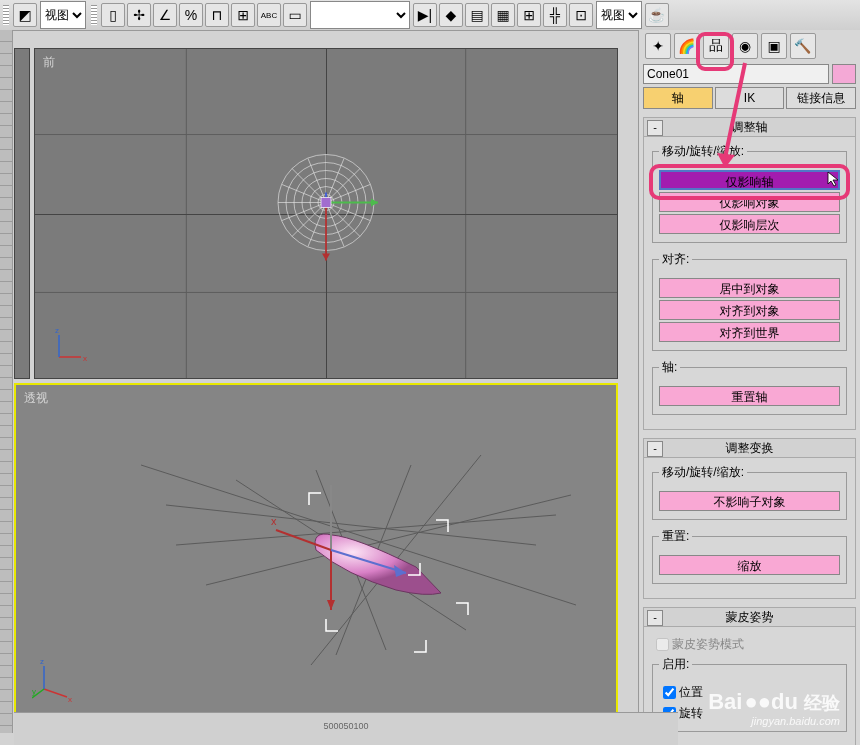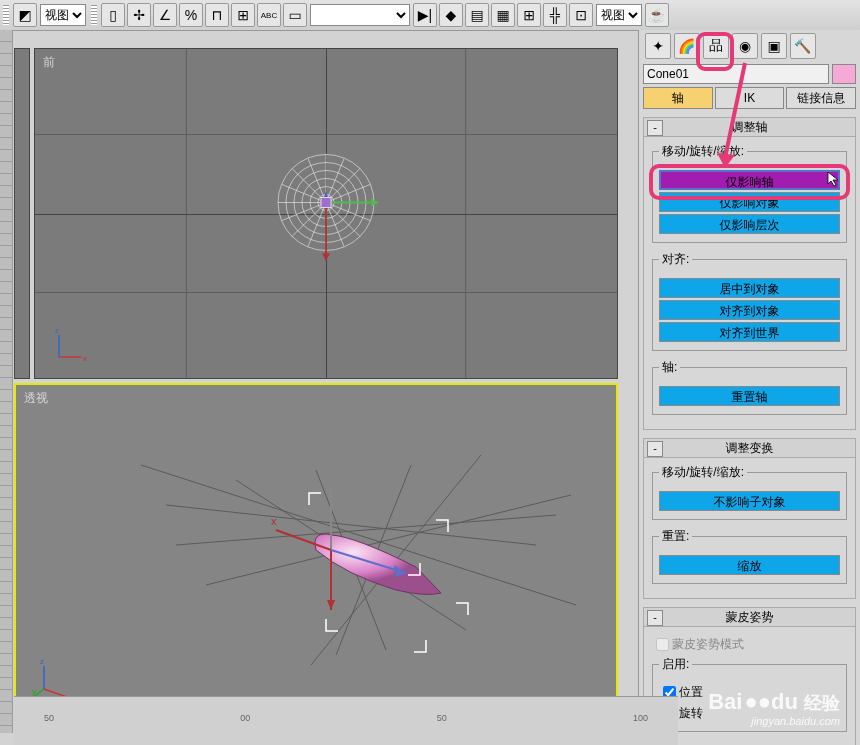--- a/index.html
+++ b/index.html
@@ -2,21 +2,21 @@
 <html><head>
 <meta charset="utf-8">
 <style>
 html,body{margin:0;padding:0;width:860px;height:745px;overflow:hidden;font-family:"SimSun",Arial,sans-serif;font-size:12px;background:#d3d3d3;color:#000}
 body{position:relative}
 
 
 .toolbar{position:absolute;left:0;top:0;width:860px;height:30px;background:linear-gradient(#e3e3e3,#cfcfcf);border-bottom:1px solid #999;display:flex;align-items:center}
 .toolbar .grip{width:6px;height:20px;margin:0 3px;background:repeating-linear-gradient(#999 0 1px,#fff 1px 3px)}
 .toolbar .sq{width:22px;height:22px;margin:0 1px;border:1px solid #999;background:#e6e6e6;border-radius:2px;display:flex;align-items:center;justify-content:center;font-size:14px}
-.toolbar .sel{height:22px;margin:0 2px;border:1px solid #888;background:#fff;font-size:12px}
+.toolbar .sel{height:28px;margin:0 2px;border:1px solid #888;background:#fff;font-size:12px}
 
 
 .leftruler{position:absolute;left:0;top:30px;width:12px;height:703px;background:#bdbdbd;border-right:1px solid #999;background-image:repeating-linear-gradient(#bdbdbd 0 11px,#9c9c9c 11px 12px)}
 
 
 .vpwrap{position:absolute;left:14px;top:48px;width:604px;height:671px;display:flex;flex-direction:column;gap:4px}
 .vpupper{flex:1;display:flex;gap:4px}
 .vport{background:#7b7b7b;border:1px solid #444;position:relative;overflow:hidden}
 .front{flex:1}
 .persp{height:332px;border:2px solid #e8e800;background:#858585}
@@ -51,33 +51,33 @@
 .trirow .btn3.active{background:#f7d070}
 
 .rollout{margin:8px 4px 0 4px;border:1px solid #aaa;background:#d7d7d7}
 .rhead{height:18px;border-bottom:1px solid #aaa;background:#d2d2d2;position:relative;text-align:center;font-size:12px;line-height:18px}
 .rminus{position:absolute;left:3px;top:2px;width:14px;height:14px;border:1px solid #888;background:#e6e6e6;text-align:center;line-height:12px;font-size:11px}
 .rbody{padding:6px 8px}
 
 fieldset.fs{border:1px solid #9a9a9a;margin:0 0 8px 0;padding:8px 6px 6px 6px}
 fieldset.fs legend{font-size:12px;padding:0 3px}
 
-.pbtn{display:block;width:100%;height:20px;margin:2px 0;border:1px solid #888;background:#0ea5e9;font-size:12px;text-align:center;line-height:18px;font-family:inherit}
+.pbtn{display:block;width:100%;height:20px;margin:2px 0;border:1px solid #888;background:#f9a8d4;font-size:12px;text-align:center;line-height:18px;font-family:inherit}
 .pbtn.sel{border:2px solid #5176c6;background:#a21caf}
 .hlBtn{position:absolute;border:4px solid #e63977;border-radius:10px;pointer-events:none;z-index:5}
 
 .cb{display:flex;align-items:center;margin:2px 0;font-size:12px}
 .cb input{margin-right:3px}
 
 
 .arrow{position:absolute;right:100px;top:63px;width:40px;height:105px;z-index:6;pointer-events:none}
 .arrow svg{overflow:visible}
 
 
-.fruler{position:absolute;left:14px;bottom:0;width:604px;height:16px;background:#d0d0d0;border-top:1px solid #999;font-size:9px;display:flex;justify-content:space-between;padding:16px 30px;color:#666}
+.fruler{position:absolute;left:14px;bottom:0;width:604px;height:16px;background:#d0d0d0;border-top:1px solid #999;font-size:9px;display:flex;justify-content:center;padding:8px 30px;color:#666}
 
 .watermark{position:absolute;right:20px;bottom:18px;color:#fff;font-family:Arial,sans-serif;text-align:right;opacity:.85;z-index:10}
 .watermark .big{font-size:22px;font-weight:bold}
 .watermark .big .cn{font-size:18px}
 .watermark .url{font-size:11px;font-style:italic}
 .paw{display:inline-block;margin-left:2px}
 </style>
 </head>
 <body>
 

